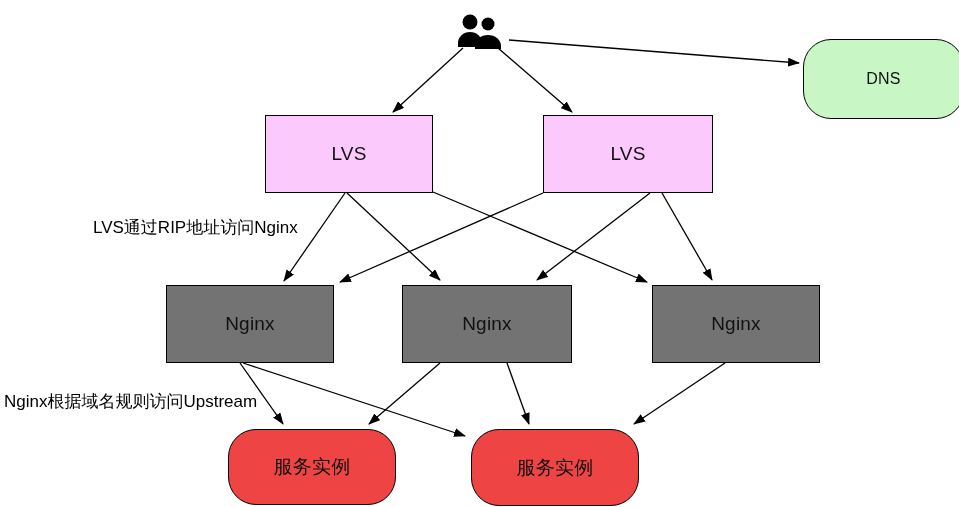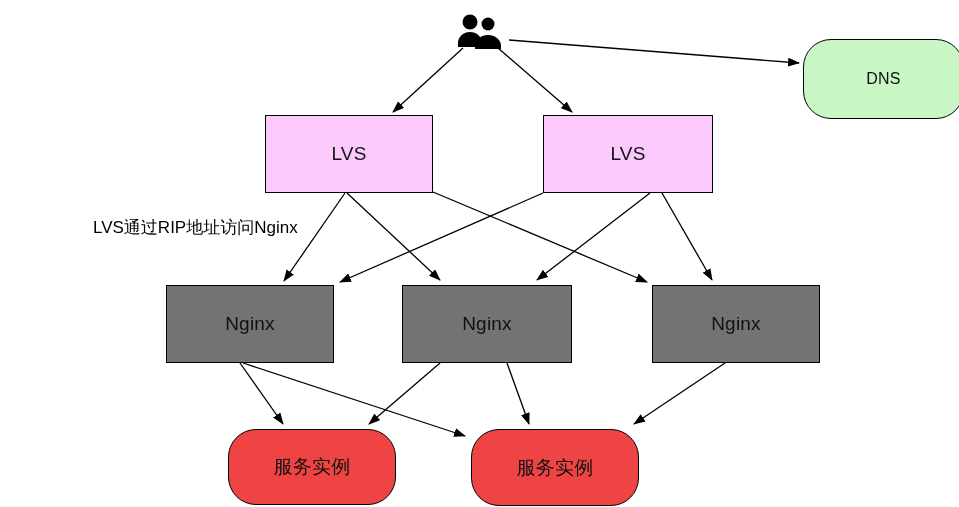--- a/index.html
+++ b/index.html
@@ -85,14 +85,15 @@
   </div>
   <div class="node violet" id="n-svc2">
     <span>服务实例</span>
   </div>
 
   <div class="node green" id="n-dns">
     <span>DNS</span>
   </div>
 
   <div class="note" id="note-rip">LVS通过RIP地址访问Nginx</div>
+  <div class="note" id="note-upstream">Nginx根据域名规则访问Upstream</div>
 
 </div>
 
 </body></html>

